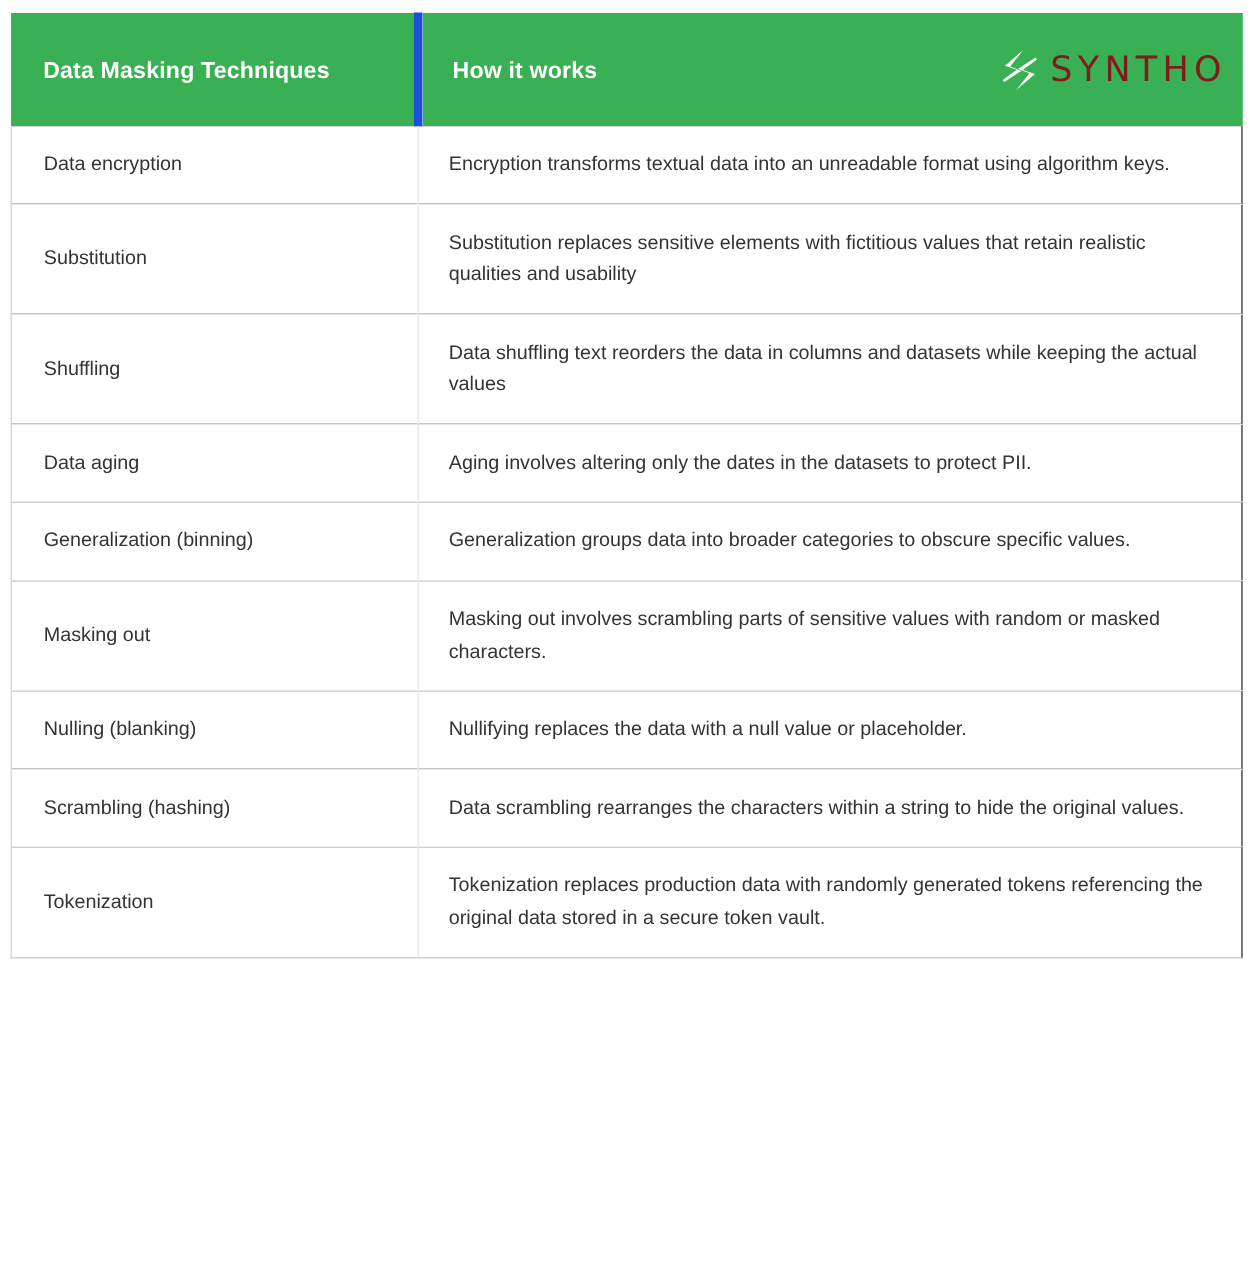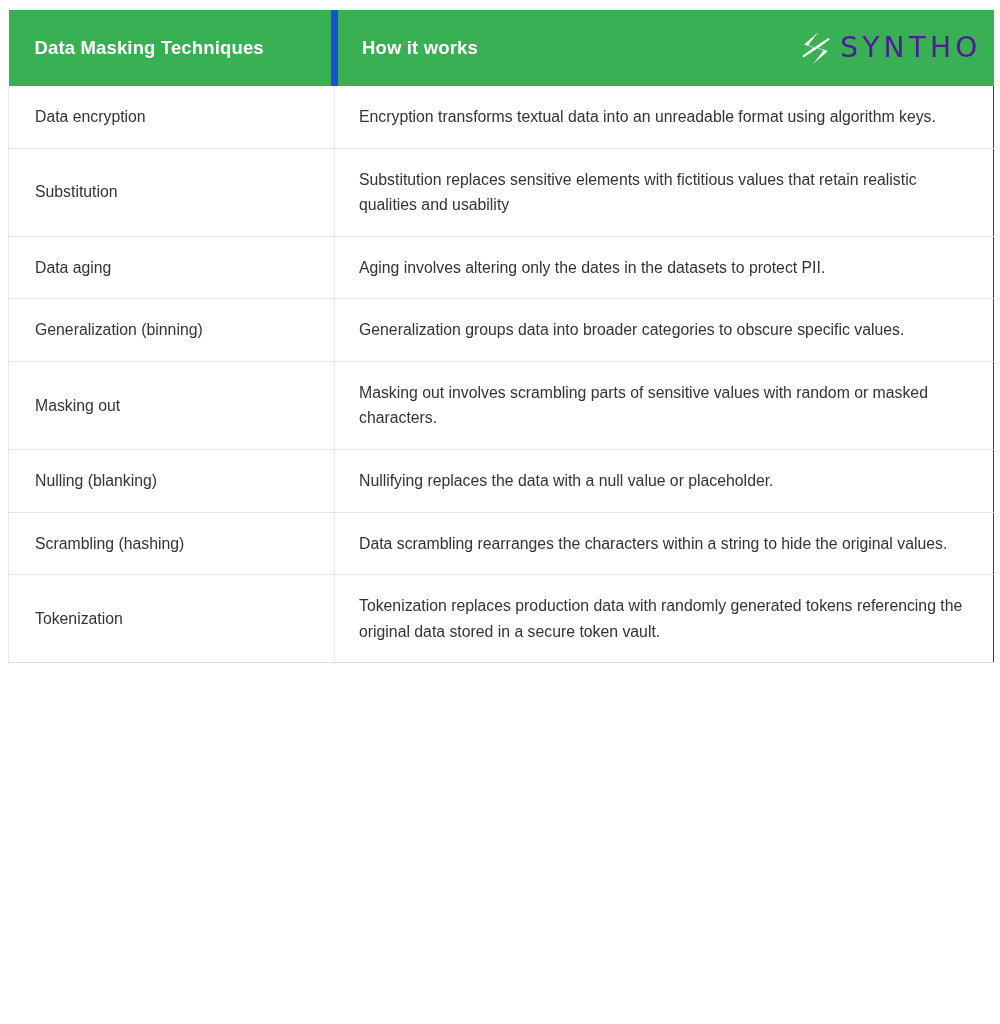--- a/index.html
+++ b/index.html
@@ -31,21 +31,21 @@
 
   table.masking-table col.col-technique { width: 326px; }
   table.masking-table col.col-how       { width: 659px; }
 
   
   thead tr.header-row {
     background: #3ab054;
   }
   thead th {
     background: #3ab054;
-    height: 76px;
+    height: 91px;
     padding: 0 0 0 26px;
     margin: 8px;
     text-align: left;
     vertical-align: middle;
     color: #ffffff;
     font-size: 18.5px;
     font-weight: bold;
     letter-spacing: 0.15px;
     border: none;
     position: relative;
@@ -72,21 +72,21 @@
   .logo-mark {
     display: block;
     width: 30px;
     height: 32px;
     flex: 0 0 auto;
   }
   .logo-word {
     font-size: 28px;
     font-weight: 400;
     letter-spacing: 4.2px;
-    color: #4c1d95;
+    color: #7f1d1d;
     line-height: 1;
     font-family: "DejaVu Sans", sans-serif;
     white-space: nowrap;
   }
 
   
   tbody tr {
     background: #0f172a;
   }
   tbody td {
@@ -139,20 +139,24 @@
     <tbody>
       <tr>
         <td class="cell-technique">Data encryption</td>
         <td class="cell-how">Encryption transforms textual data into an unreadable format using algorithm keys.</td>
       </tr>
       <tr>
         <td class="cell-technique">Substitution</td>
         <td class="cell-how">Substitution replaces sensitive elements with fictitious values that retain realistic qualities and usability</td>
       </tr>
       <tr>
+        <td class="cell-technique">Shuffling</td>
+        <td class="cell-how">Data shuffling text reorders the data in columns and datasets while keeping the actual values</td>
+      </tr>
+      <tr>
         <td class="cell-technique">Data aging</td>
         <td class="cell-how">Aging involves altering only the dates in the datasets to protect PII.</td>
       </tr>
       <tr>
         <td class="cell-technique">Generalization (binning)</td>
         <td class="cell-how">Generalization groups data into broader categories to obscure specific values.</td>
       </tr>
       <tr>
         <td class="cell-technique">Masking out</td>
         <td class="cell-how">Masking out involves scrambling parts of sensitive values with random or masked characters.</td>

